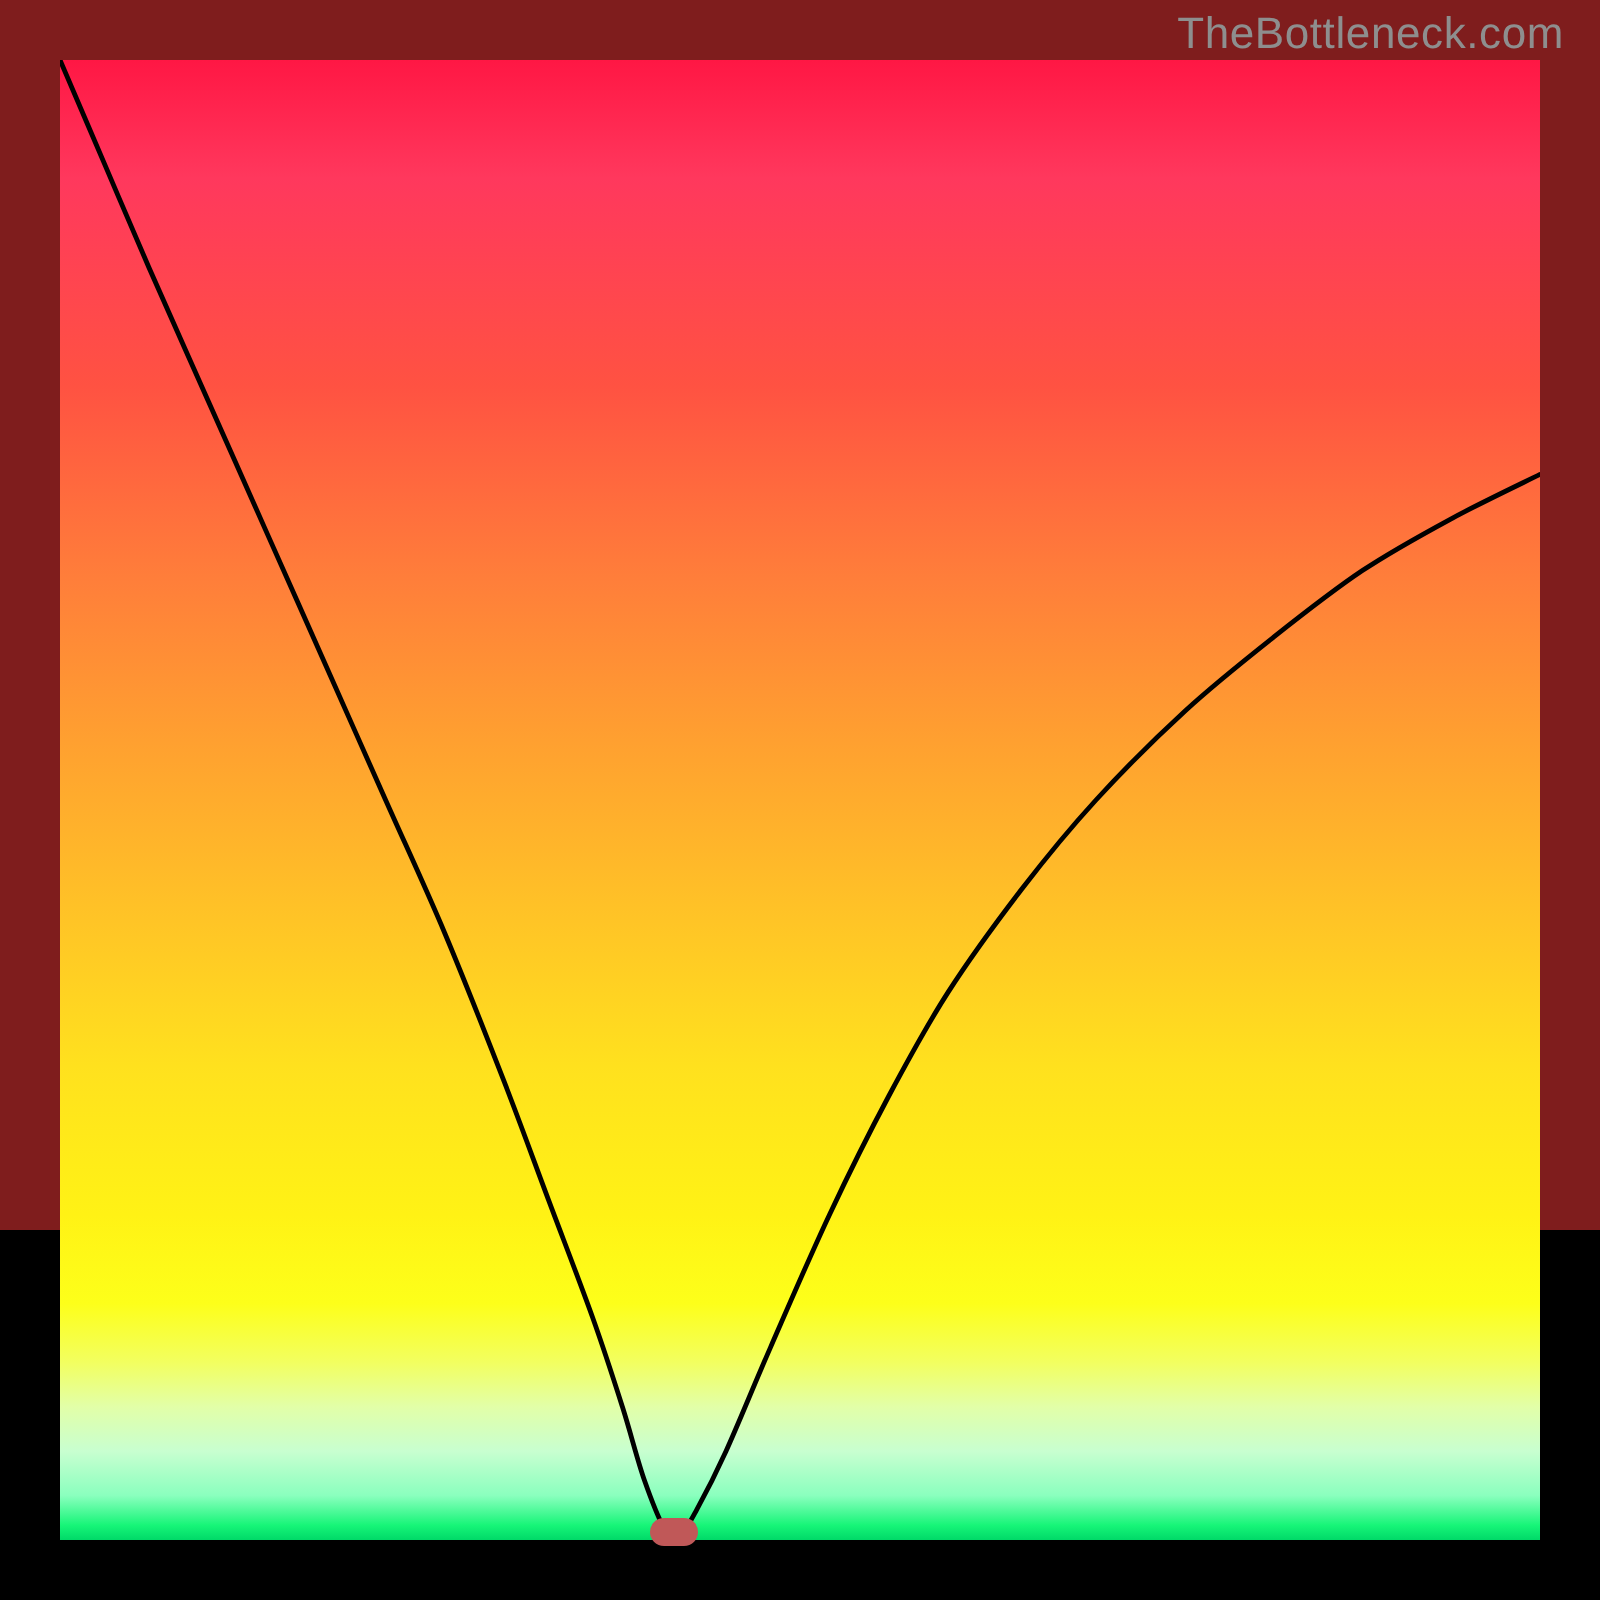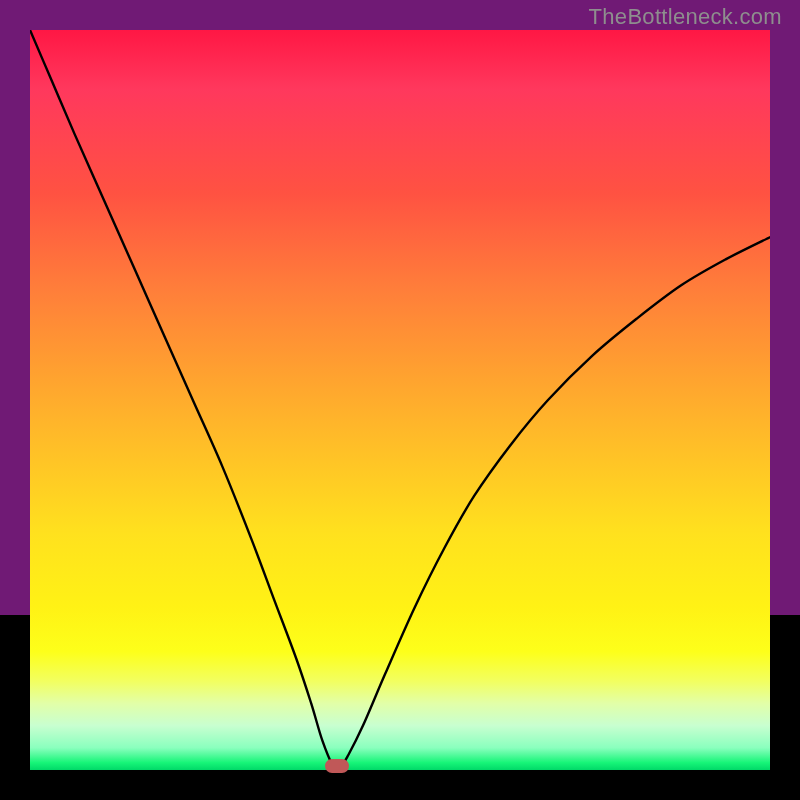--- a/index.html
+++ b/index.html
@@ -8,21 +8,21 @@
     width: 800px;
     height: 800px;
     overflow: hidden;
     background: #000;
     font-family: Arial, Helvetica, sans-serif;
   }
   .frame {
     position: relative;
     width: 800px;
     height: 615px;
-    background: #701a75;
+    background: #7f1d1d;
   }
   .plot-area {
     position: absolute;
     left: 30px;
     top: 30px;
     width: 740px;
     height: 740px;
     
     background: linear-gradient(
       to bottom,

